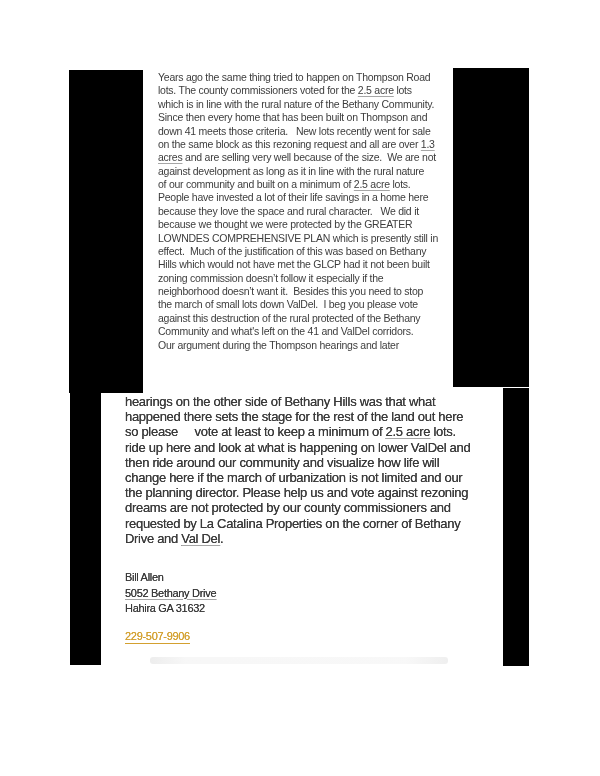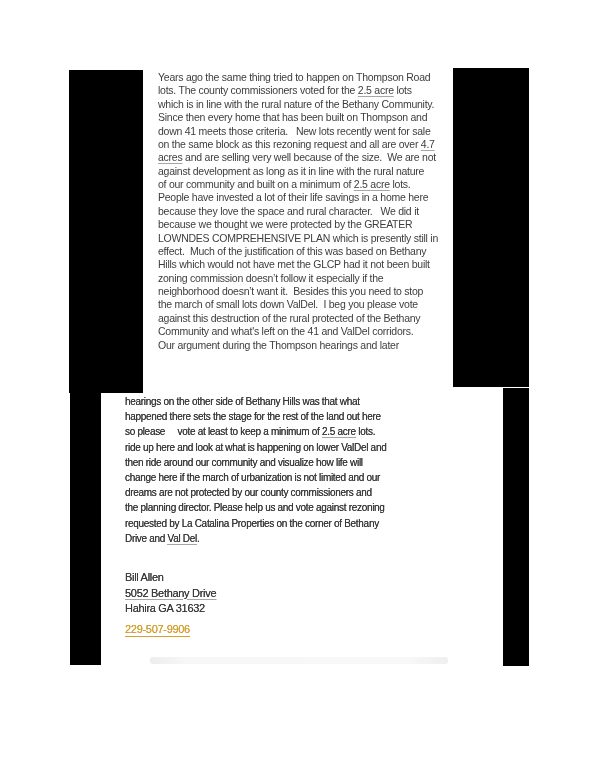--- a/index.html
+++ b/index.html
@@ -21,35 +21,35 @@
     font-size:10.5px;line-height:13.38px;letter-spacing:-0.25px;
     color:#3d3d3d;
   }
   .clipped{
     position:absolute;left:141px;top:384px;height:8px;overflow:hidden;
     font-size:10.6px;line-height:12px;letter-spacing:-0.2px;white-space:pre;
     opacity:0.72;filter:blur(0.4px);color:#4a4a4a;
   }
   .large-para{
     left:125px;top:394px;width:352px;
-    font-size:10px;line-height:15.2px;letter-spacing:-0.3px;
+    font-size:13px;line-height:15.2px;letter-spacing:-0.3px;
     color:#3b3b3b;text-shadow:0 0 0.5px currentColor;
   }
   .signature{
     position:absolute;left:125px;top:570px;
     font-size:11px;line-height:15.5px;letter-spacing:-0.3px;
     color:#3b3b3b;text-shadow:0 0 0.5px currentColor;
   }
   .u-faint{
     text-decoration:underline;
     text-decoration-color:var(--underline-color,#a6a6a6);
     text-underline-offset:2px;
   }
   .phone{
-    display:inline-block;margin-top:5px;
+    display:inline-block;margin-top:12px;
     color:var(--phone-color,#d3a02f);
     text-decoration:underline;text-decoration-color:var(--phone-color,#d3a02f);
     text-underline-offset:2.5px;cursor:pointer;
   }
   .streak{
     position:absolute;left:150px;top:657px;width:298px;height:7px;border-radius:3px;
     background:linear-gradient(90deg,#ebebeb,#f6f6f6 12%,#f7f7f7 86%,#ededed);
     opacity:.9;
   }
 </style>
@@ -62,21 +62,21 @@
   <div class="bar bar-lb"></div>
   <div class="bar bar-rt"></div>
   <div class="bar bar-rb"></div>
 
   <div class="para small-para">
       <div class="line"><span>Years ago the same thing tried to happen on Thompson Road</span></div>
       <div class="line"><span>lots. The county commissioners voted for the </span><span class="u-faint">2.5 acre</span><span> lots</span></div>
       <div class="line"><span>which is in line with the rural nature of the Bethany Community.</span></div>
       <div class="line"><span>Since then every home that has been built on Thompson and</span></div>
       <div class="line"><span>down 41 meets those criteria.   New lots recently went for sale</span></div>
-      <div class="line"><span>on the same block as this rezoning request and all are over </span><span class="u-faint">4.7</span></div>
+      <div class="line"><span>on the same block as this rezoning request and all are over </span><span class="u-faint">1.3</span></div>
       <div class="line"><span class="u-faint">acres</span><span> and are selling very well because of the size.  We are not</span></div>
       <div class="line"><span>against development as long as it in line with the rural nature</span></div>
       <div class="line"><span>of our community and built on a minimum of </span><span class="u-faint">2.5 acre</span><span> lots.</span></div>
       <div class="line"><span>People have invested a lot of their life savings in a home here</span></div>
       <div class="line"><span>because they love the space and rural character.   We did it</span></div>
       <div class="line"><span>because we thought we were protected by the GREATER</span></div>
       <div class="line"><span>LOWNDES COMPREHENSIVE PLAN which is presently still in</span></div>
       <div class="line"><span>effect.  Much of the justification of this was based on Bethany</span></div>
       <div class="line"><span>Hills which would not have met the GLCP had it not been built</span></div>
       <div class="line"><span>zoning commission doesn’t follow it especially if the</span></div>
@@ -91,22 +91,22 @@
     
   </div>
 
   <div class="para large-para">
       <div class="line"><span>hearings on the other side of Bethany Hills was that what</span></div>
       <div class="line"><span>happened there sets the stage for the rest of the land out here</span></div>
       <div class="line"><span>so please     vote at least to keep a minimum of </span><span class="u-faint">2.5 acre</span><span> lots.</span></div>
       <div class="line"><span>ride up here and look at what is happening on lower ValDel and</span></div>
       <div class="line"><span>then ride around our community and visualize how life will</span></div>
       <div class="line"><span>change here if the march of urbanization is not limited and our</span></div>
+      <div class="line"><span>the planning director. Please help us and vote against rezoning</span></div>
       <div class="line"><span>dreams are not protected by our county commissioners and</span></div>
-      <div class="line"><span>the planning director. Please help us and vote against rezoning</span></div>
       <div class="line"><span>requested by La Catalina Properties on the corner of Bethany</span></div>
       <div class="line"><span>Drive and </span><span class="u-faint">Val Del</span><span>.</span></div>
     </div>
 
   <div class="signature">
     <div class="line">Bill Allen</div>
     <div class="line"><span class="u-faint">5052 Bethany Drive</span></div>
     <div class="line">Hahira GA 31632</div>
     <a class="phone">229-507-9906</a>
   </div>

